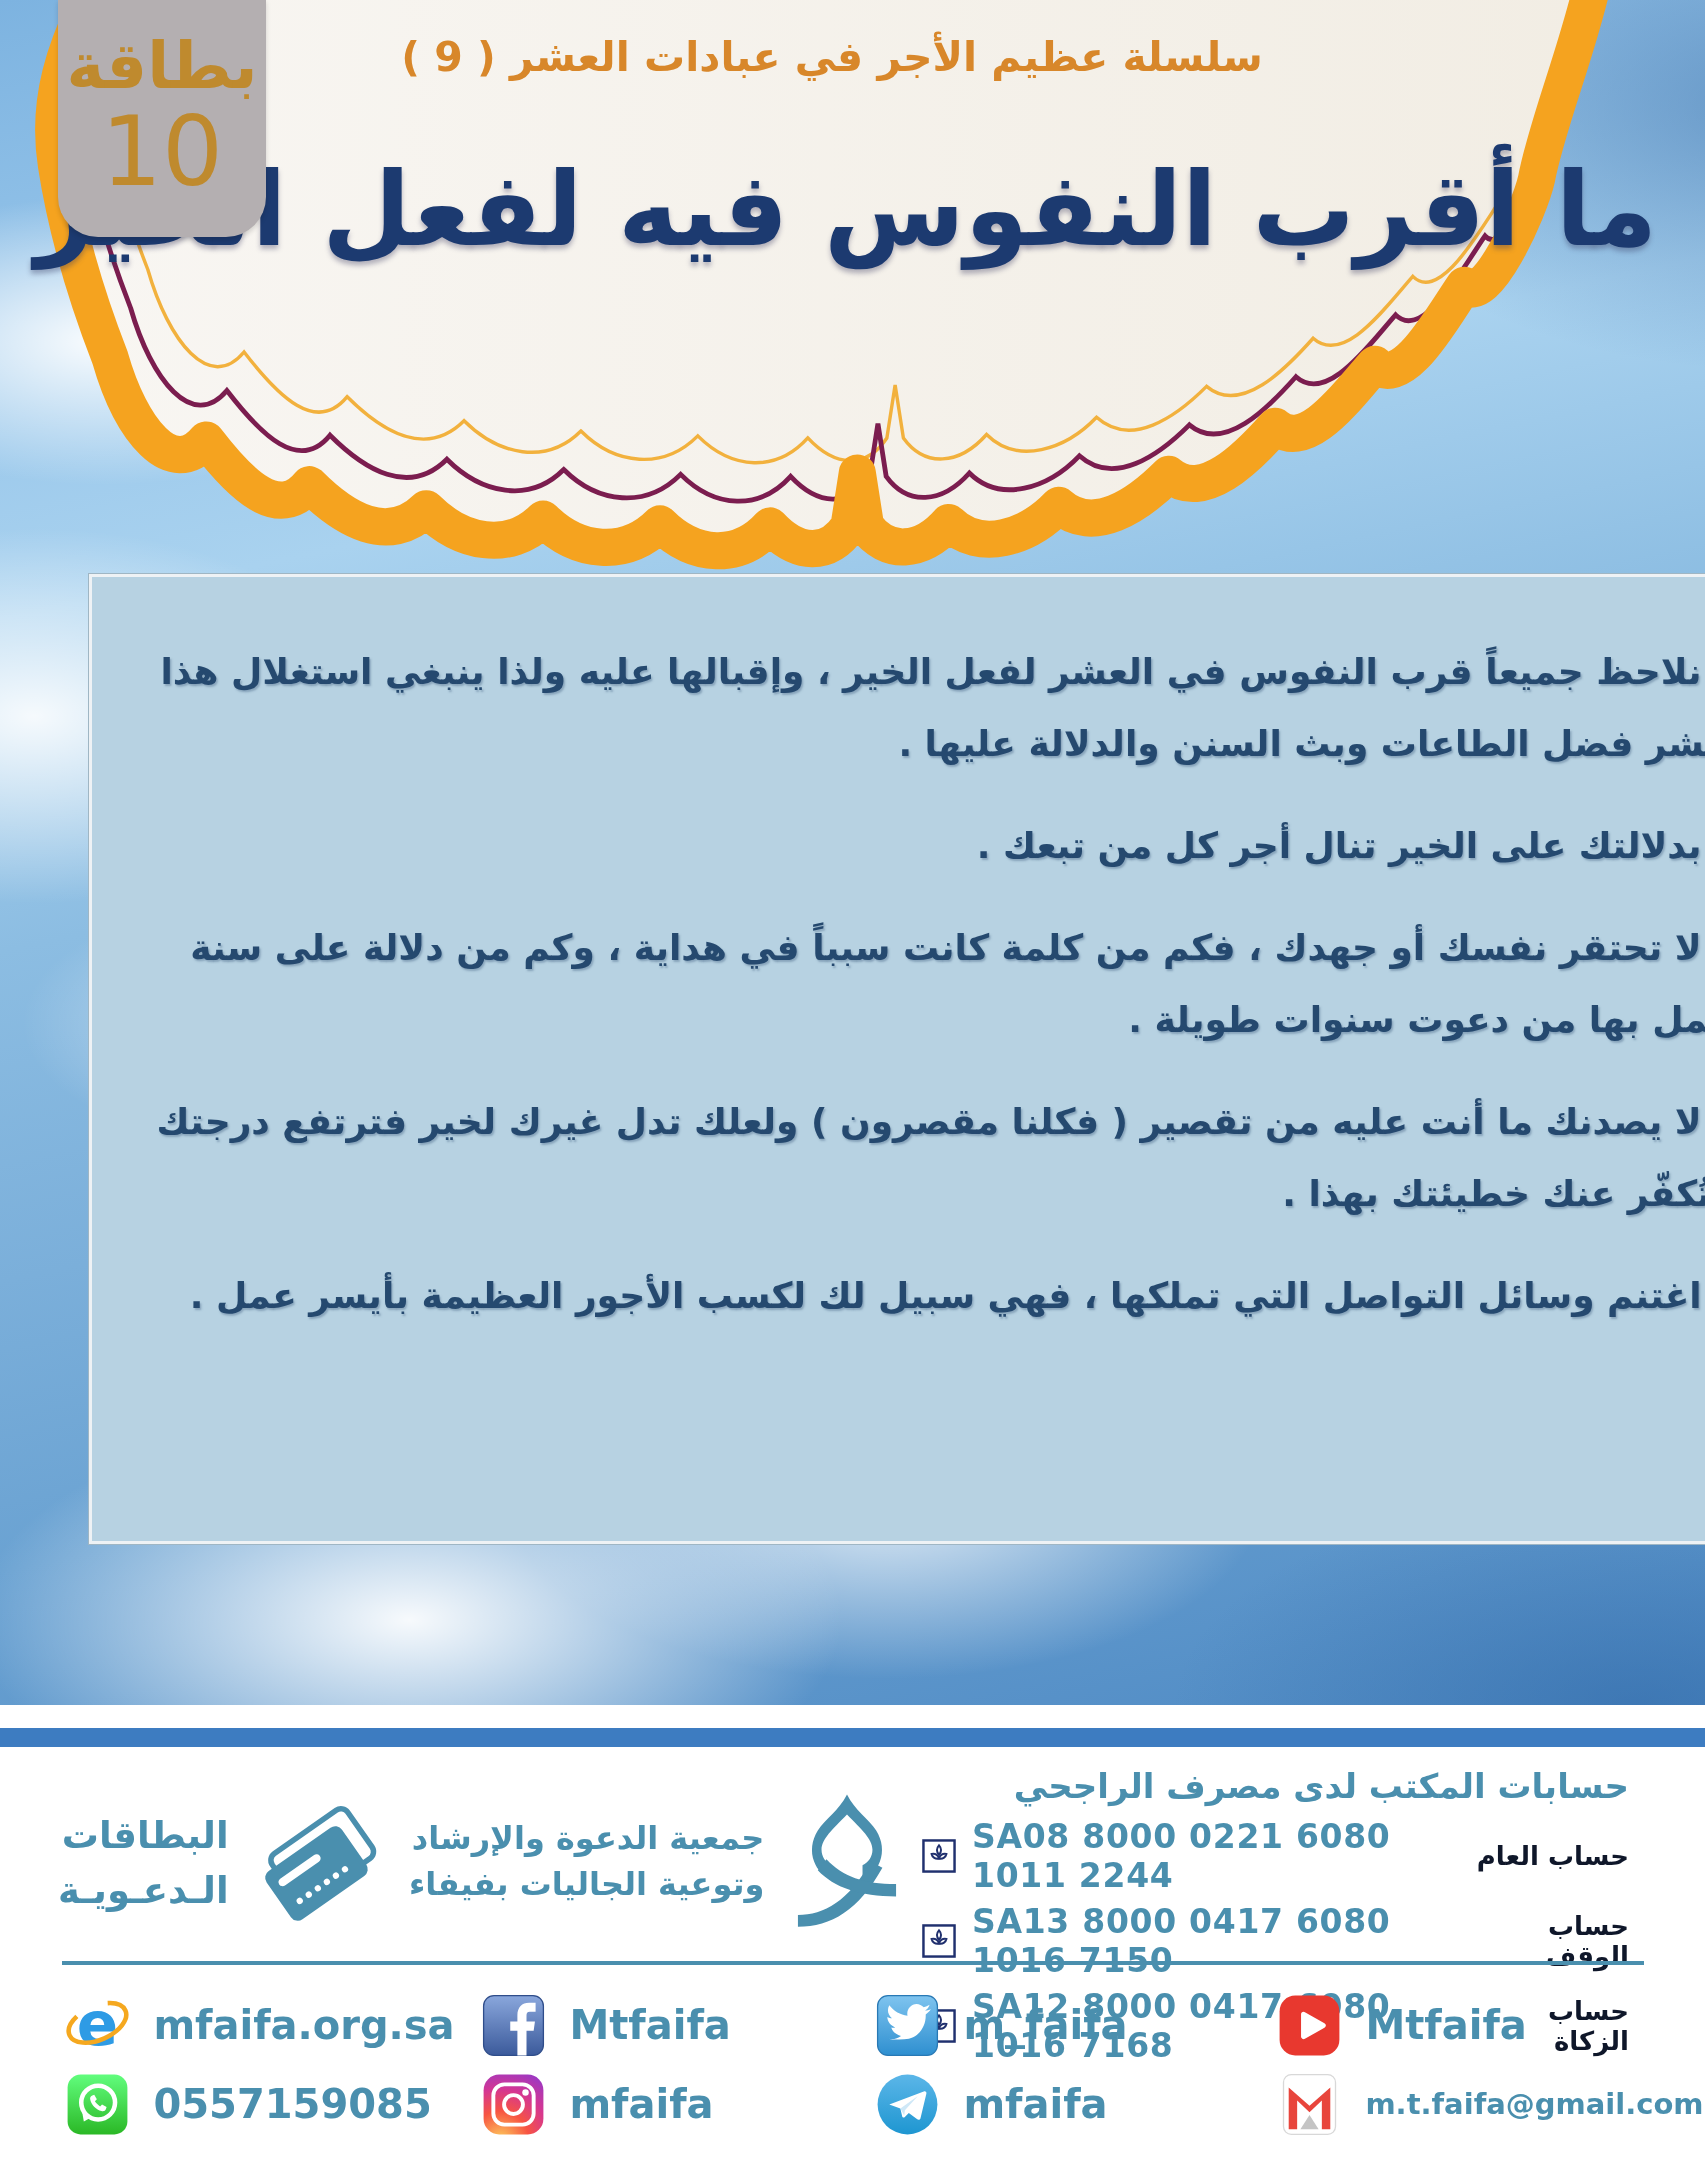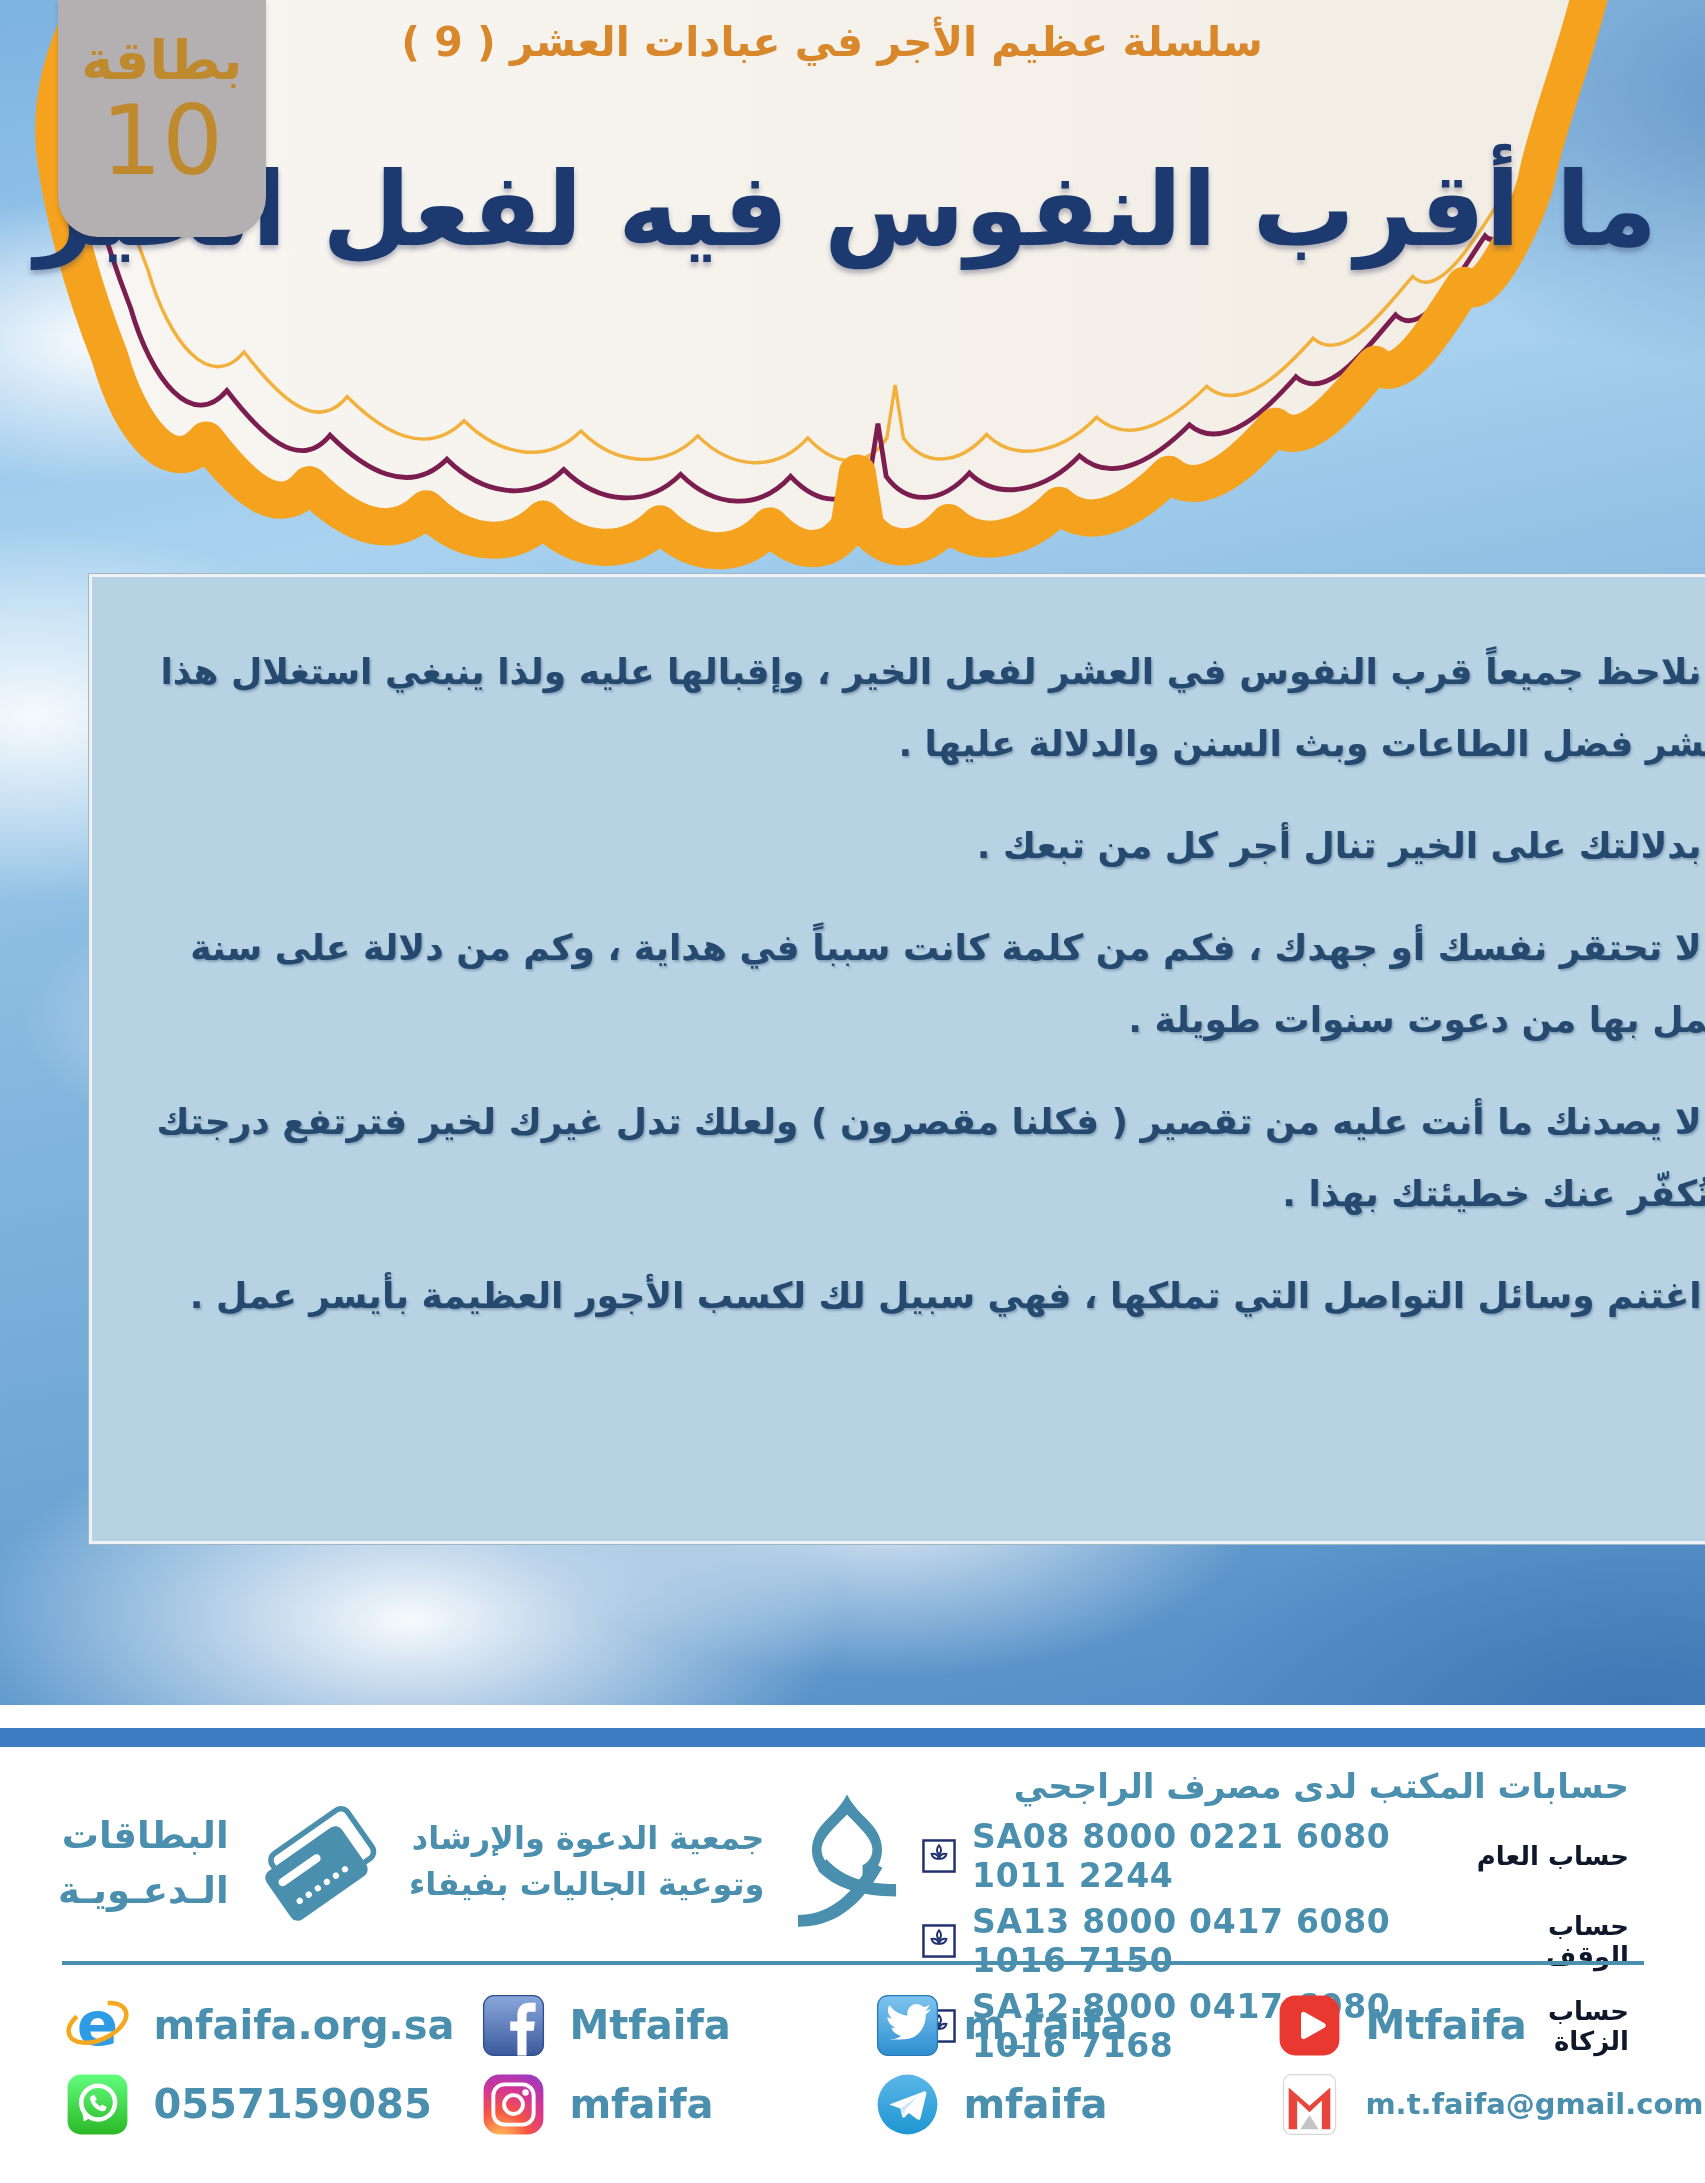--- a/index.html
+++ b/index.html
@@ -17,35 +17,35 @@
       radial-gradient(ellipse 619px 296px at 24% 95%, rgba(255,255,255,.95), rgba(255,255,255,0) 70%),
       radial-gradient(ellipse 523px 248px at 52% 88%, rgba(255,255,255,.8), rgba(255,255,255,0) 72%),
       radial-gradient(ellipse 330px 165px at 93% 55%, rgba(255,255,255,.45), rgba(255,255,255,0) 70%),
       radial-gradient(ellipse 619px 358px at 104% 6%, rgba(47,101,163,.5), rgba(47,101,163,0) 75%),
       radial-gradient(ellipse 619px 289px at 96% 100%, rgba(40,96,160,.45), rgba(40,96,160,0) 75%),
       linear-gradient(168deg,#7db3e0 0%,#96c5ea 16%,#a9d2ef 30%,#8cbde2 46%,#7bafda 62%,#6aa2d2 76%,#4f8ac4 100%);
   }
   
   .banner-svg{position:absolute;left:0;top:0;width:1705px;height:605px;}
   .series-title{
-    position:absolute;left:0;top:18px;width:1664px;text-align:center;
+    position:absolute;left:0;top:33px;width:1664px;text-align:center;
     font-size:41px;font-weight:bold;color:#d8872a;direction:rtl;
   }
   .main-title{
     position:absolute;left:0;top:150px;width:1692px;text-align:center;
     font-size:102px;font-weight:bold;color:#1c3a70;direction:rtl;
     text-shadow:0 4.1px 5.5px rgba(50,50,90,.35);
   }
   
   .badge{
     position:absolute;left:58px;top:0;width:208px;height:237px;
     background:#b4afb1;border-radius:0 0 40px 40px;text-align:center;
     box-shadow:0 2.1px 5.5px rgba(0,0,0,.15);
   }
-  .badge-label{display:block;margin-top:29px;font-size:54px;font-weight:bold;color:#bf8a2e;}
+  .badge-label{display:block;margin-top:29px;font-size:64px;font-weight:bold;color:#bf8a2e;}
   .badge-number{display:block;margin-top:1.4px;font-size:96px;color:#bf8a2e;line-height:1;}
   
   .content-box{
     position:absolute;left:89px;top:574px;width:1691px;height:970px;
     background:#b7d2e2;border:3.4px solid #eef2f5;outline:0.7px solid #9fb6c4;
     box-sizing:border-box;padding:59px 44px 27.5px 44px;direction:rtl;
   }
   .content-box p{
     margin:0 0 30px 0;font-size:36px;font-weight:bold;color:#25496f;
     line-height:2.0;text-align:right;

